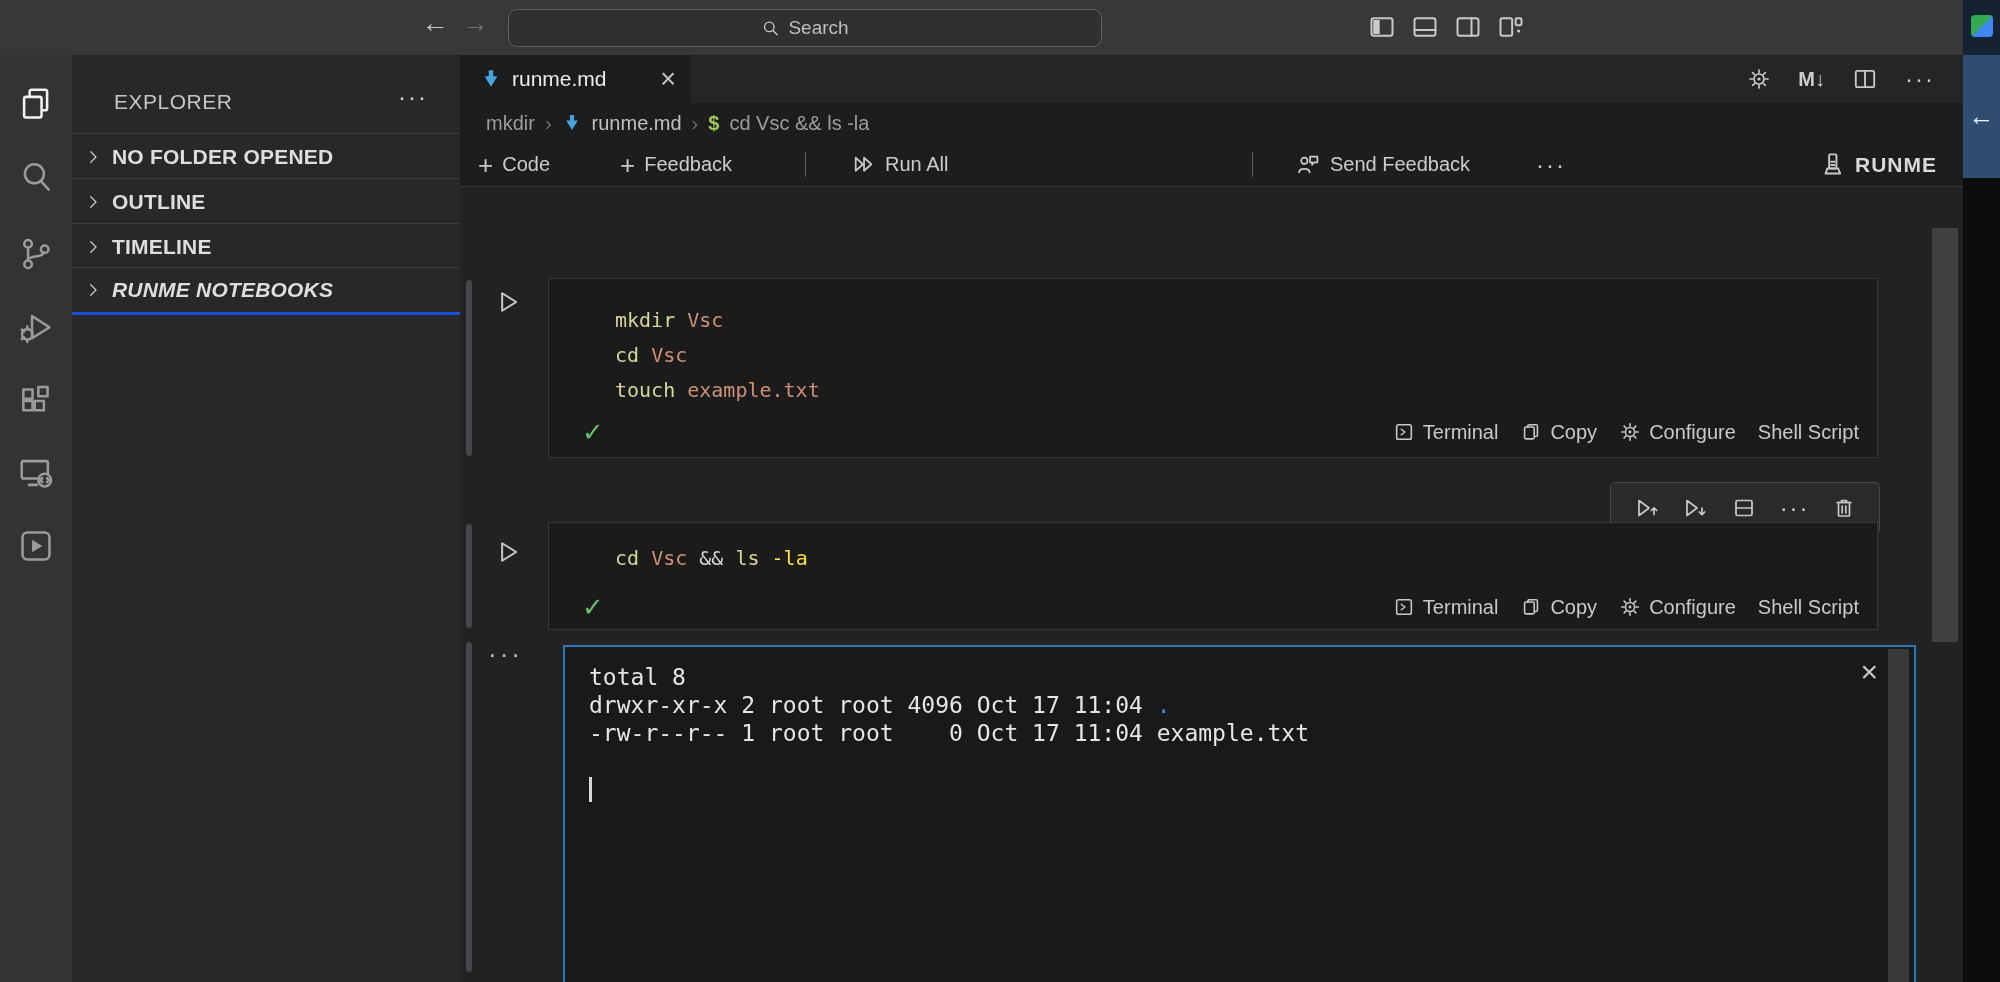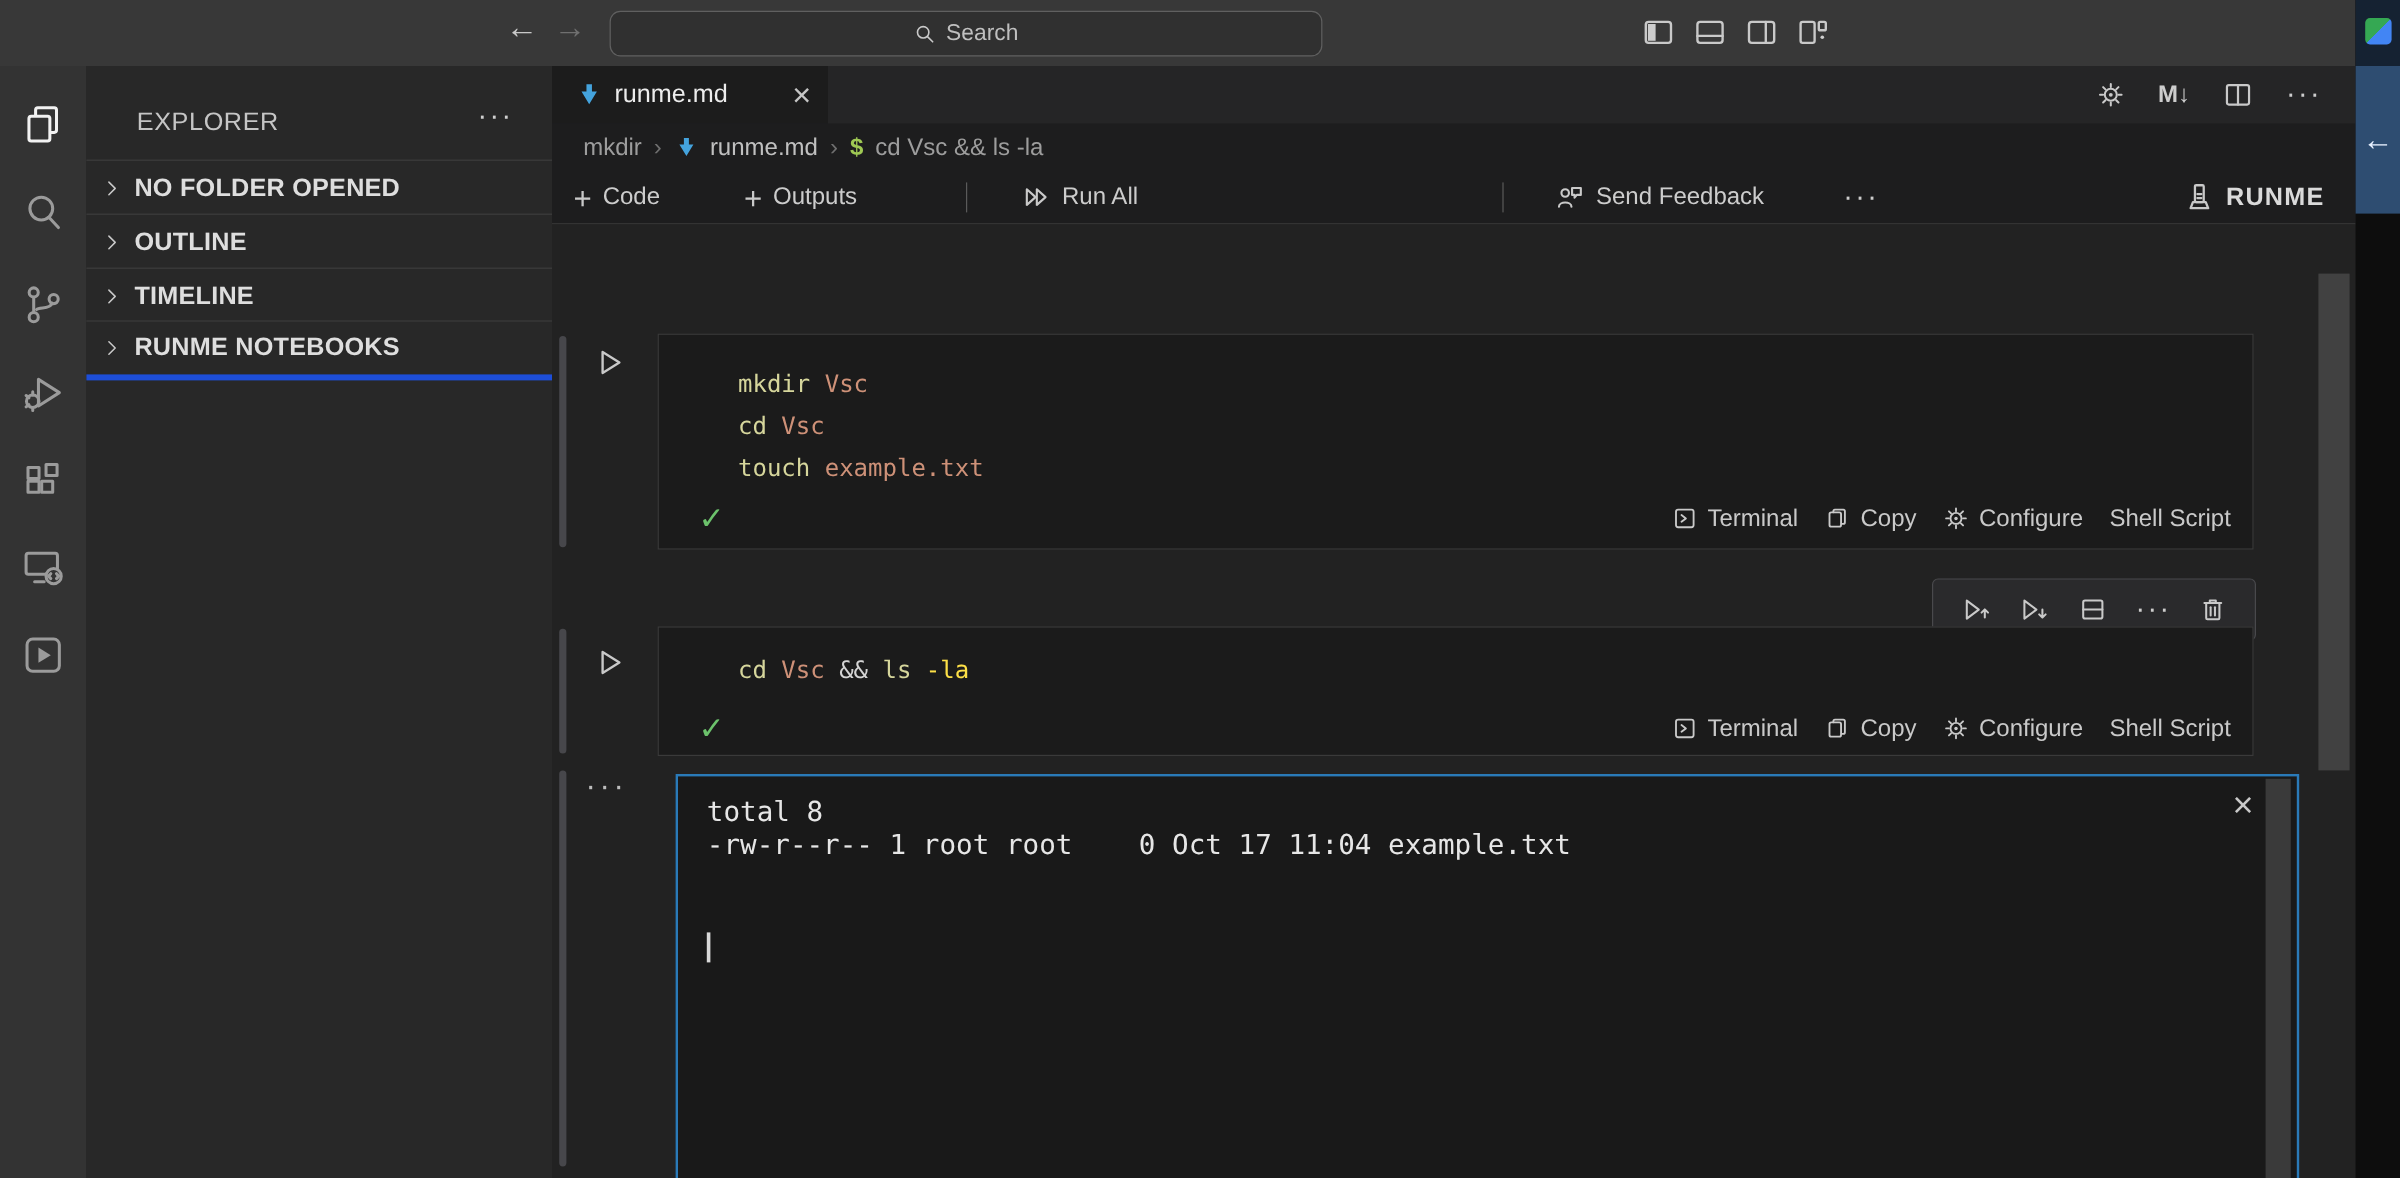--- a/index.html
+++ b/index.html
@@ -23,21 +23,21 @@
   .act{position:absolute;left:17px;width:38px;height:38px;}
   .act svg{stroke:#9b9b9b;fill:none;stroke-width:1.6;stroke-linecap:round;stroke-linejoin:round;width:38px;height:38px;}
   .act.active svg{stroke:#f2f2f2;}
 
   
   .sidebar{position:absolute;left:72px;top:55px;width:388px;height:927px;background:#282828;}
   .sb-header{position:absolute;left:42px;top:35px;font-size:21px;color:#c5c5c5;letter-spacing:.5px;}
   .sb-more{position:absolute;left:326px;top:28px;font-size:24px;color:#cfcfcf;letter-spacing:2px;}
   .sb-row{position:absolute;left:0;width:388px;height:45px;border-top:1px solid #3d3d3d;
     display:flex;align-items:center;}
-  .sb-row:last-of-type{border-bottom:5px solid #1d4ed8;}
+  .sb-row:last-of-type{border-bottom:3px solid #1d4ed8;font-style:italic;}
   .sb-chev{margin-left:12px;width:18px;height:18px;}
   .sb-label{margin-left:10px;font-size:21px;font-weight:bold;color:#dedede;letter-spacing:.2px;}
 
   
   .tabbar{position:absolute;left:460px;top:55px;width:1503px;height:48px;background:#252526;}
   .tab{position:absolute;left:0;top:0;width:230px;height:48px;background:#1c1c1c;display:flex;
     align-items:center;padding:0 14px 0 20px;box-sizing:border-box;gap:10px;}
   .tab-label{font-size:21px;color:#ececec;flex:1;}
   .tab-close{font-size:27px;color:#c5c5c5;line-height:1;}
   .editor-actions{position:absolute;right:28px;top:0;height:48px;display:flex;gap:27px;align-items:center;}
@@ -242,21 +242,21 @@
     <span>cd Vsc &amp;&amp; ls -la</span>
   </div>
 
   <div class="nb-toolbar">
     <span class="ni" style="left:18px;">
       <span class="plus">+</span>
       <span>Code</span>
     </span>
     <span class="ni" style="left:160px;">
       <span class="plus">+</span>
-      <span>Outputs</span>
+      <span>Feedback</span>
     </span>
     <span class="tsep" style="left:345px;"></span>
     <span class="ni" style="left:391px;">
       <svg width="25" height="25" viewBox="0 0 24 24" class="ico">
         <path d="M4.5 5.5 L11.5 11.75 L4.5 18 Z"></path>
           <path d="M12.5 5.5 L19.5 11.75 L12.5 18 Z"></path>
       </svg>
       <span>Run All</span>
     </span>
     <span class="tsep" style="left:792px;"></span>
@@ -387,20 +387,21 @@
           </span>
         </div>
       </div>
     </div>
 
     <div class="focusbar" style="top:455px;height:330px;"></div>
     <div class="out-menu">···</div>
     <div class="outbox">
       <div style="padding:16px 0 0 24px;">
         <div class="out-line"><span>total 8</span><span class="dirblue"></span></div>
+        <div class="out-line"><span>drwxr-xr-x 2 root root 4096 Oct 17 11:04 </span><span class="dirblue">.</span></div>
         <div class="out-line"><span>-rw-r--r-- 1 root root    0 Oct 17 11:04 example.txt</span><span class="dirblue"></span></div>
       </div>
       <div class="out-cursor"></div>
       <div class="out-close">×</div>
       <div class="out-scroll"></div>
     </div>
 
     <div class="ed-scroll"></div>
   </div>
 

